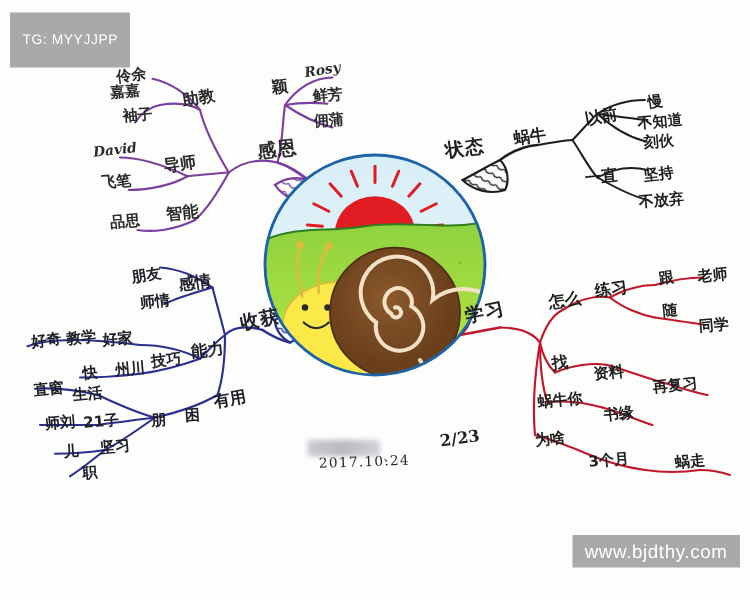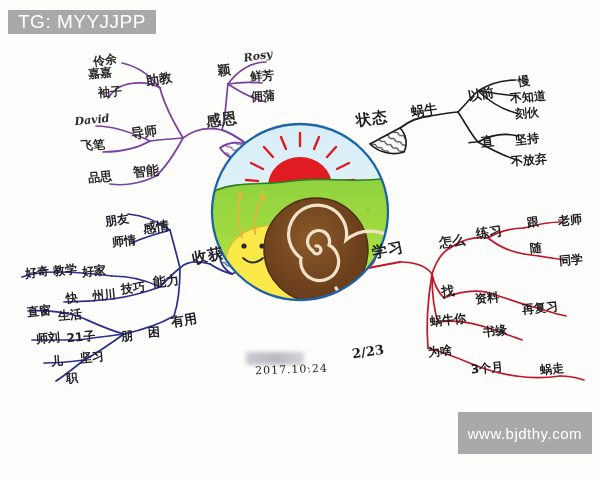--- a/index.html
+++ b/index.html
@@ -10,22 +10,22 @@
   }
   #stage{position:absolute;inset:0;width:600px;height:480px;}
   svg.layer{position:absolute;left:0;top:0;width:600px;height:480px;}
 
   .wm{
     position:absolute;background:#a9a9a9;color:#ffffff;
     font-family:"Liberation Sans",sans-serif;
     letter-spacing:.5px;display:flex;align-items:center;
     white-space:nowrap;
   }
-  #wm-top{left:8px;top:10px;height:24px;padding:0 10px;font-size:19px;}
-  #wm-bottom{right:8px;bottom:26px;height:42px;padding:0 10px;font-size:15px;}
+  #wm-top{left:8px;top:10px;height:24px;padding:10px 10px;font-size:11px;}
+  #wm-bottom{right:8px;bottom:26px;height:26px;padding:0 10px;font-size:15px;}
 
   .node{
     position:absolute;transform:translate(-50%,-50%);
     white-space:nowrap;line-height:1;
     font-family:"DejaVu Sans",sans-serif;
     color:#1a1a1a;pointer-events:auto;
   }
   .hand{font-weight:700;}
   .n-main{font-size:15px;letter-spacing:1px;}
   .n-sub{font-size:13px;}

